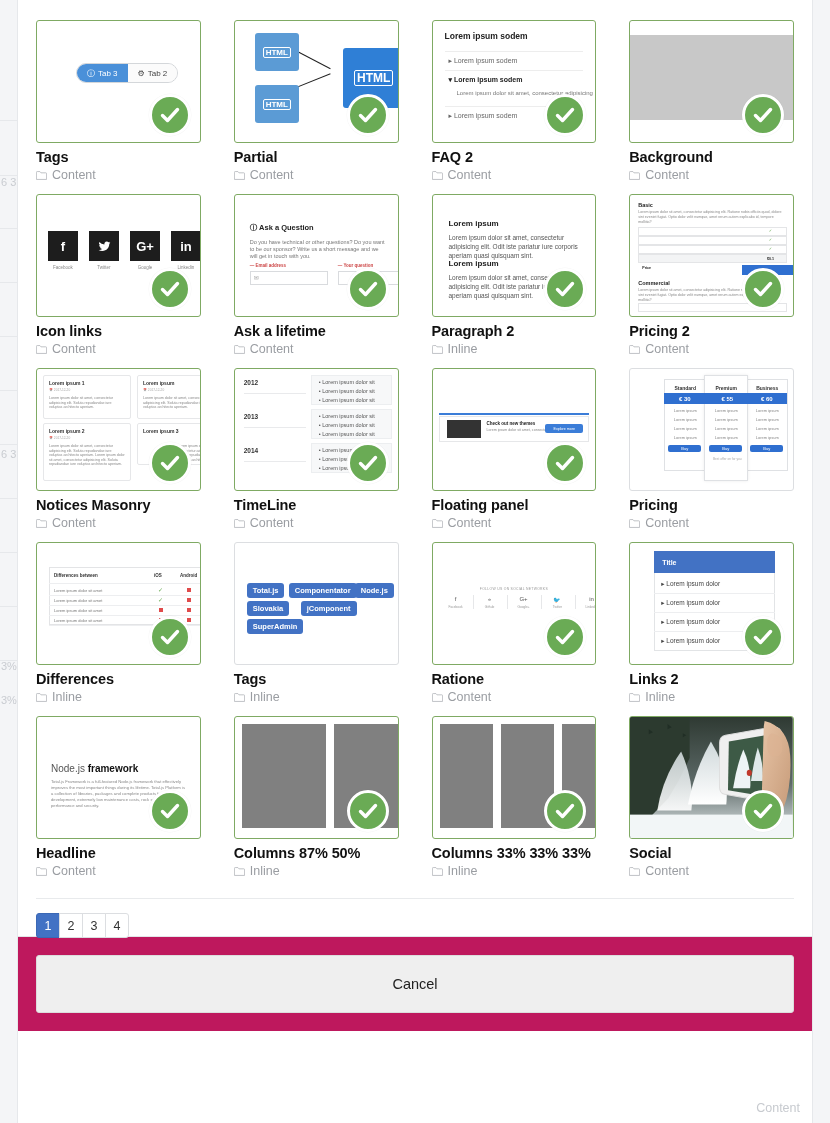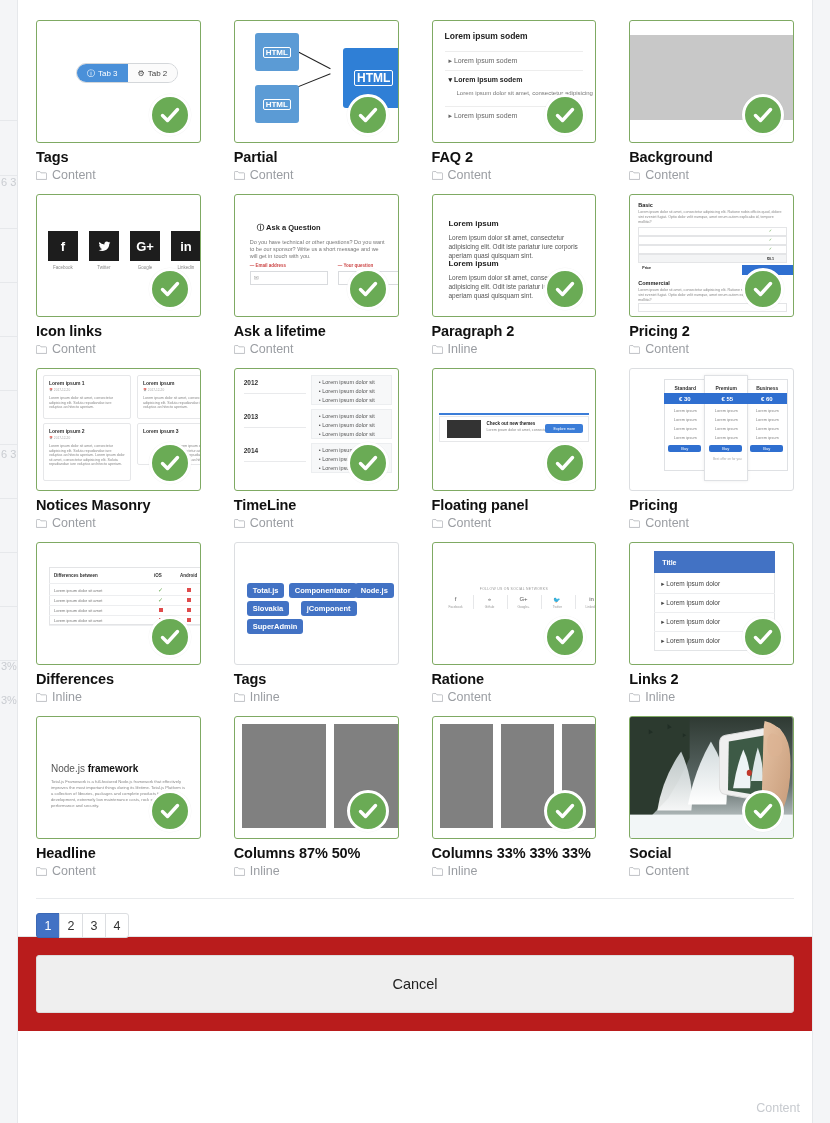--- a/index.html
+++ b/index.html
@@ -115,21 +115,21 @@
 
   
   .bg-gray { position:absolute; left:0; right:0; top:14px; height:85px; background:#c8c8c8; }
 
   
   .iconsq { position:absolute; width:30px; height:30px; background:#1d1d1d; color:#fff;
     display:flex; align-items:center; justify-content:center; font-size:13px; font-weight:bold; }
   .iconcap { position:absolute; font-size:4.5px; color:#888; text-align:center; width:30px; }
 
   
-  .aq-h { position:absolute; left:22px; top:28px; font-size:7.5px; font-weight:bold; color:#222; }
+  .aq-h { position:absolute; left:15px; top:28px; font-size:7.5px; font-weight:bold; color:#222; }
   .aq-p { position:absolute; left:15px; right:12px; font-size:5.5px; color:#777; line-height:7px; }
   .aq-lbl { position:absolute; font-size:4.5px; color:#cc4444; font-weight:bold; }
   .aq-in { position:absolute; height:14px; border:1px solid #d9dbde; background:#fff; }
 
   
   .p2-h { position:absolute; left:16px; font-size:8px; font-weight:bold; color:#222; }
   .p2-t { position:absolute; left:16px; right:8px; font-size:6.5px; color:#555; line-height:9px; }
 
   
   .pr2-h { position:absolute; left:8px; font-size:5.5px; font-weight:bold; color:#222; }
@@ -207,21 +207,21 @@
   .pg {
     min-width:24px; height:25px; border:1px solid #dcdee1; margin-left:-1px;
     display:flex; align-items:center; justify-content:center;
     font-size:12.5px; color:#333; background:#fff; cursor:pointer; padding:0 6px;
   }
   .pg:first-child { margin-left:0; border-radius:3px 0 0 3px; }
   .pg:last-child { border-radius:0 3px 3px 0; }
   .pg.active { background:#4272c4; border-color:#3b68b5; color:#fff; }
 
   
-  .modal-footer { background:#b91c1c; padding:18px; }
+  .modal-footer { background:#be185d; padding:18px; }
   .cancel-btn {
     width:100%; height:58px; background:#efefef; border:1px solid #dcdcdc; border-radius:3px;
     font-size:14.5px; color:#222; cursor:pointer; font-family:"Liberation Sans",sans-serif;
   }
   .bottom-ghost {
     position:absolute; right:30px; bottom:8px; font-size:12.5px; color:#c7cacf;
   }
 </style>
 </head>
 <body>

